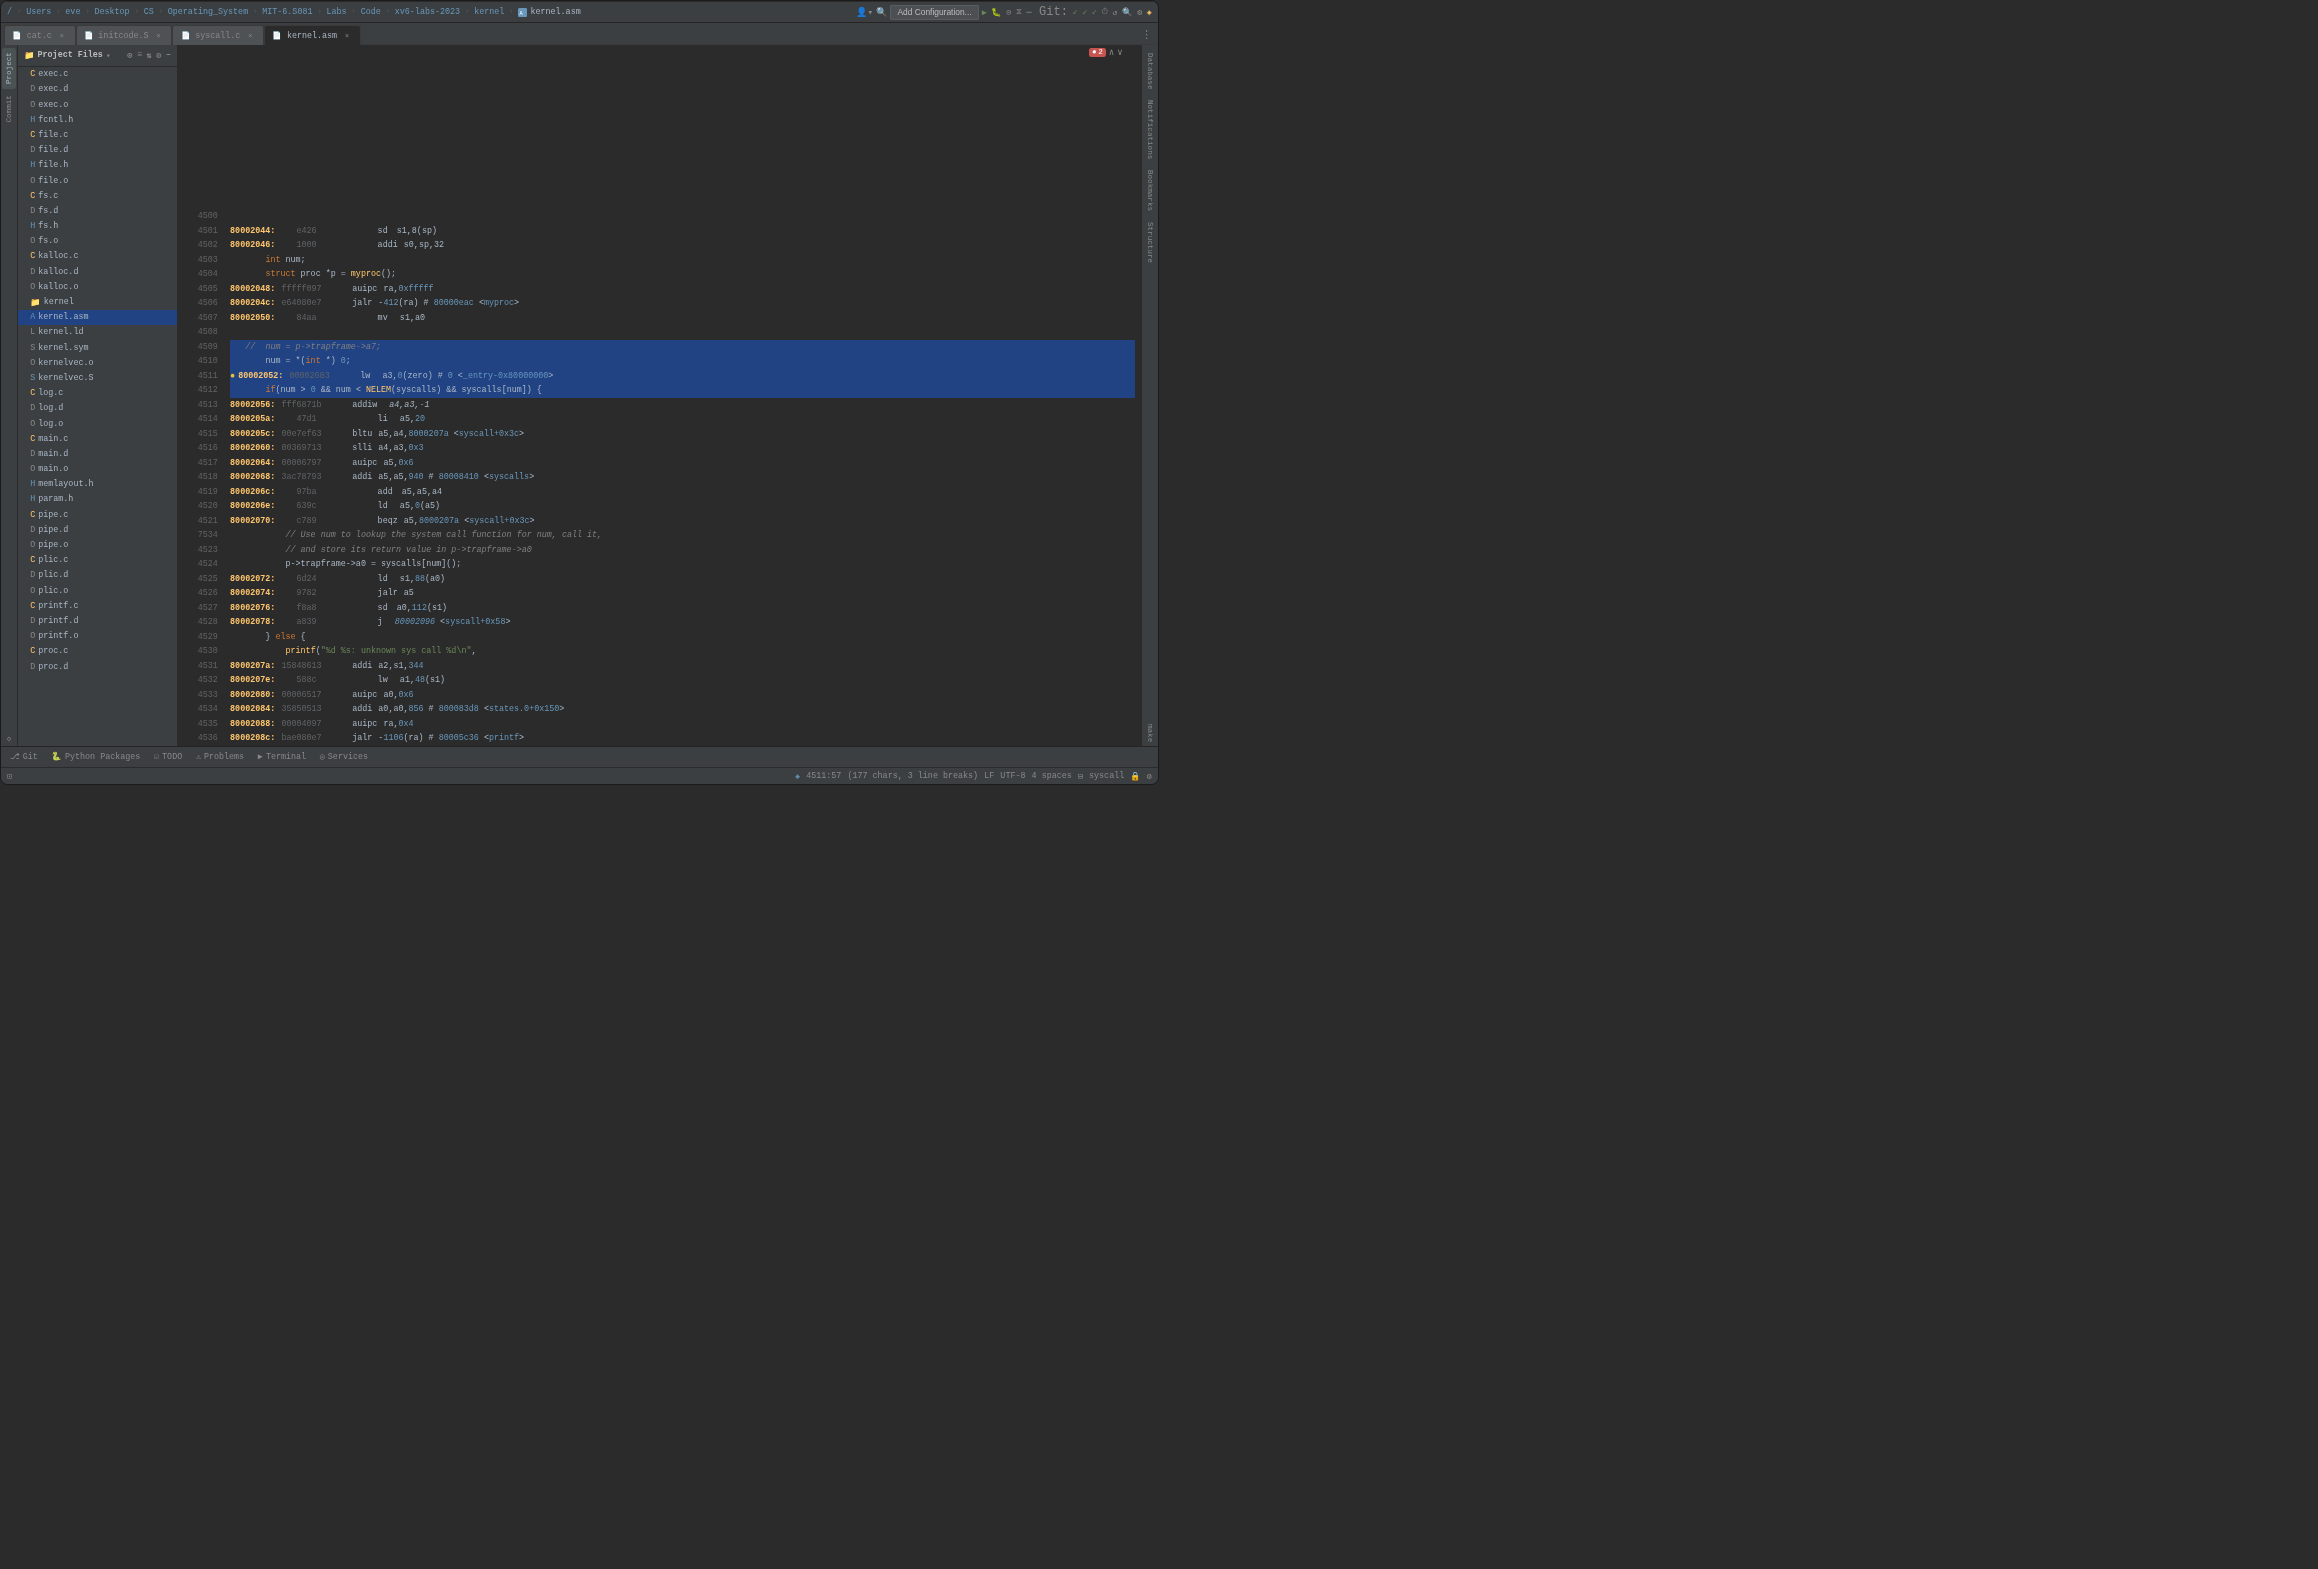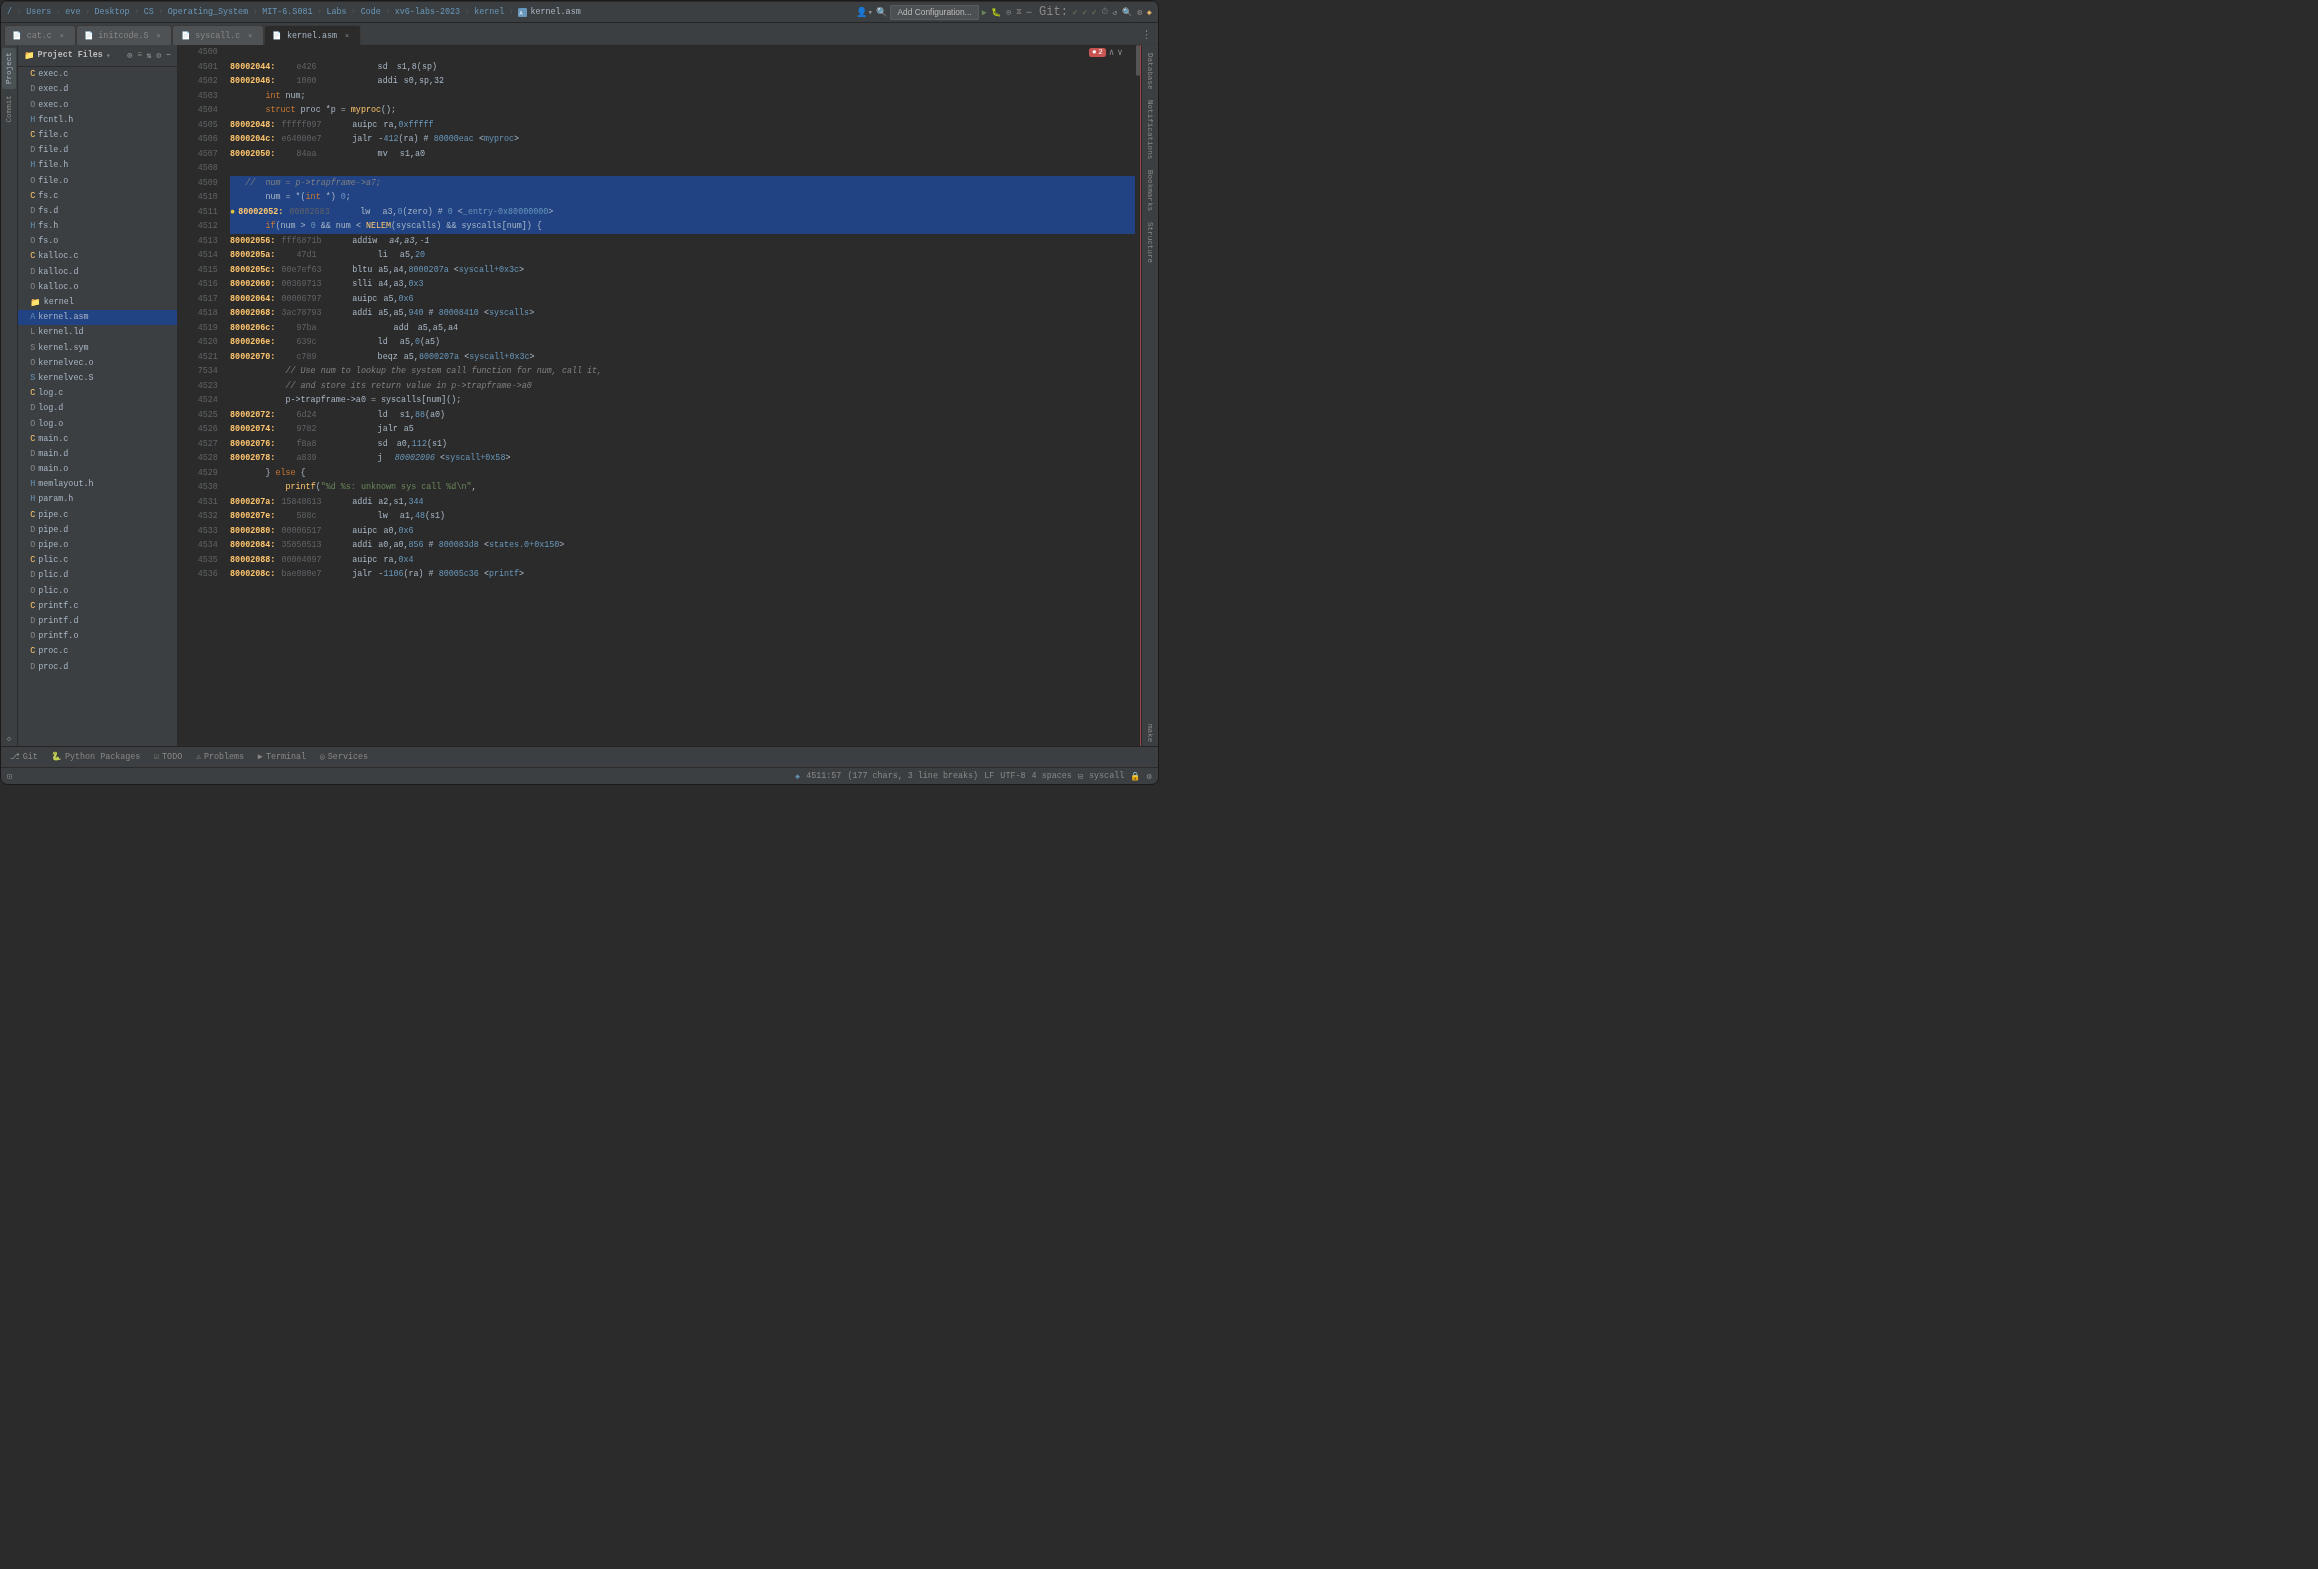--- a/index.html
+++ b/index.html
@@ -624,21 +624,21 @@
 
         <div style="position:relative; flex:1; display:flex; flex-direction:column;">
           <div style="position:absolute; top:1.5px; right:18.3px; z-index:10; display:flex; align-items:center; gap:3px;">
             <span class="error-badge">
               <span>●</span>
               <span>2</span>
             </span>
             <span style="color:#888;font-size:9.1px;">∧</span>
             <span style="color:#888;font-size:9.1px;">∨</span>
           </div>
-          <div style="display:flex; flex:1; overflow:hidden;">
+          <div style="display:flex; flex:1; overflow:hidden;align-items:flex-end;">
             <div class="line-numbers">
               <div>4500</div>
               <div>4501</div>
               <div>4502</div>
               <div>4503</div>
               <div>4504</div>
               <div>4505</div>
               <div>4506</div>
               <div>4507</div>
               <div>4508</div>
@@ -778,21 +778,21 @@
               <div class="code-line">
                 <span class="addr">80002068:</span>
                 <span style="color:#606366;margin-left:6.1px;">3ac78793</span>
                 <span style="margin-left:30.5px;" class="op">addi</span>
                 <span style="margin-left:6.1px;" class="plain">a5,a5,</span><span class="num">940</span><span class="plain"> # </span><span class="num">80008410</span><span class="plain"> &lt;</span><span class="sym">syscalls</span><span class="plain">&gt;</span>
               </div>
 
               <div class="code-line">
                 <span class="addr">8000206c:</span>
                 <span style="color:#606366;margin-left:6.1px;">   97ba</span>
-                <span style="margin-left:77px;font-family:Liberation Mono, monospace;" class="op">add</span>
+                <span style="margin-left:61px;font-family:Liberation Mono, monospace;" class="op">add</span>
                 <span style="margin-left:9.1px;" class="plain">a5,a5,a4</span>
               </div>
 
               <div class="code-line">
                 <span class="addr">8000206e:</span>
                 <span style="color:#606366;margin-left:6.1px;">   639c</span>
                 <span style="margin-left:61px;" class="op">ld</span>
                 <span style="margin-left:12.2px;" class="plain">a5,</span><span class="num">0</span><span class="plain">(a5)</span>
               </div>
 

